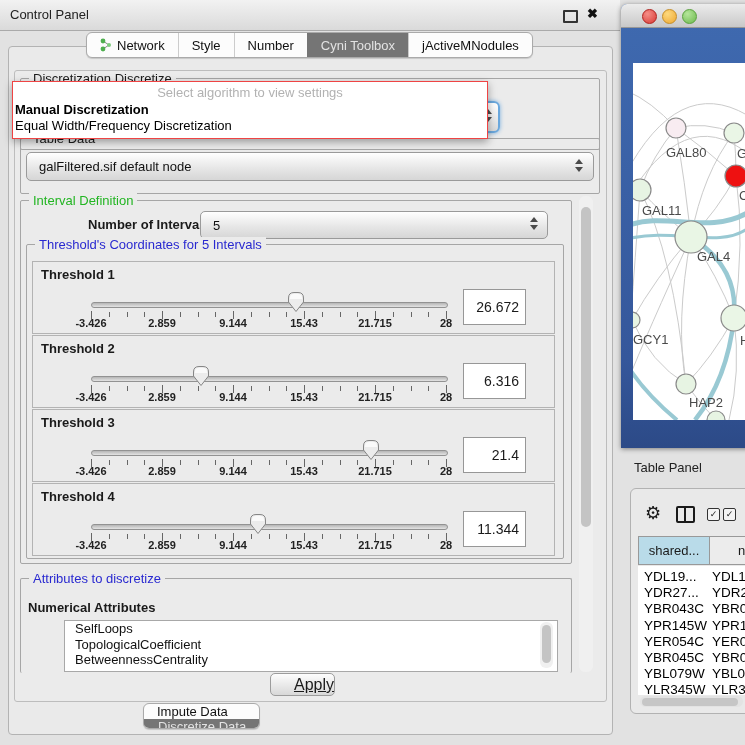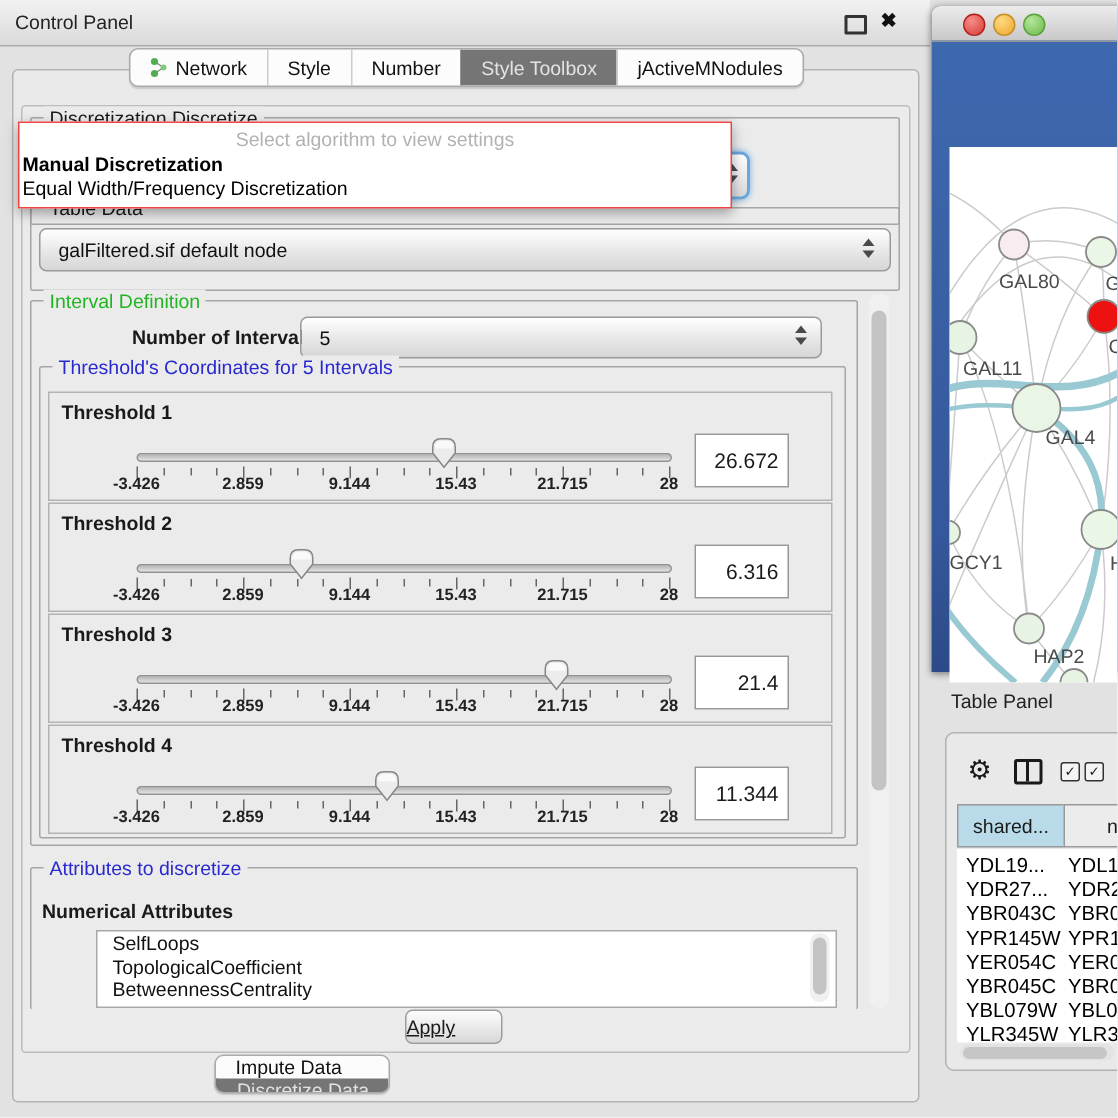--- a/index.html
+++ b/index.html
@@ -64,29 +64,29 @@
   .tick{position:absolute;width:1px;background:#666;}
   .ticklab{position:absolute;top:55px;transform:translateX(-50%);font-size:11px;font-weight:bold;color:#222;}
   .valbox{position:absolute;left:430px;top:27px;width:55px;height:34px;background:#fff;border:1px solid #979797;
           font-size:14px;line-height:34px;text-align:right;padding-right:6px;}
 
   
   .attrlist{left:64px;top:620px;width:492px;height:50px;background:#fff;border:1px solid #a8a8a8;overflow:hidden;}
   .attrlist .row{padding-left:10px;line-height:15.5px;font-size:13px;color:#111;white-space:nowrap;}
 
   .apply-btn{left:270px;top:673px;width:63px;height:21px;border:1px solid #9c9c9c;border-radius:5px;
-             background:linear-gradient(#fdfdfd,#d8d8d8);text-align:left;line-height:21px;font-size:13px;text-decoration:underline;}
+             background:linear-gradient(#fdfdfd,#d8d8d8);text-align:right;line-height:21px;font-size:16px;text-decoration:underline;}
 
   
   .macwin{left:621px;top:4px;width:130px;height:444px;border-radius:6px 0 0 0;
           box-shadow:0 1px 5px rgba(0,0,0,.45);background:linear-gradient(#3f6ab0,#35579b 80%,#2c4a87);}
   .mactitle{position:absolute;left:0;top:0;right:0;height:23px;border-radius:6px 0 0 0;
             background:linear-gradient(#ececec,#c8c8c8);border-bottom:1px solid #979797;}
   .light{position:absolute;top:5px;width:13px;height:13px;border-radius:50%;}
-  .canvas{left:633px;top:63px;width:112px;height:357px;background:#fff;overflow:hidden;margin-top:35px;}
+  .canvas{left:633px;top:63px;width:112px;height:357px;background:#fff;overflow:hidden;}
 
   .tp-title{left:634px;top:460px;font-size:13px;color:#222;}
   .tp-box{left:630px;top:488px;width:120px;height:224px;background:#e9e9e9;border:1px solid #b2b2b2;border-radius:6px 0 0 6px;}
   .gear{left:645px;top:502px;font-size:18px;color:#1a1a1a;}
   .split-icon{left:676px;top:506px;width:15px;height:13px;border:2px solid #1a1a1a;border-radius:2px;}
   .split-icon::after{content:"";position:absolute;left:6px;top:0;width:2px;height:13px;background:#1a1a1a;}
   .cb{width:11px;height:11px;border:1.5px solid #333;border-radius:2px;font-size:9px;line-height:11px;
       text-align:center;color:#222;background:#f4f4f4;}
   .tbl-head{height:29px;border:1px solid #999;box-sizing:border-box;font-size:13px;display:flex;
             align-items:center;justify-content:center;}
@@ -122,21 +122,21 @@
         </svg>
         <span>Network</span>
       </div>
       <div class="tab">
         <span>Style</span>
       </div>
       <div class="tab">
         <span>Number</span>
       </div>
       <div class="tab sel">
-        <span>Style Toolbox</span>
+        <span>Cyni Toolbox</span>
       </div>
       <div class="tab">
         <span>jActiveMNodules</span>
       </div>
     </div>
 
   <div class="abs group" style="left:20px;top:78px;width:578px;height:70px;">
     <span class="legend">Discretization Discretize</span>
   </div>
   <div class="abs focus-combo">

